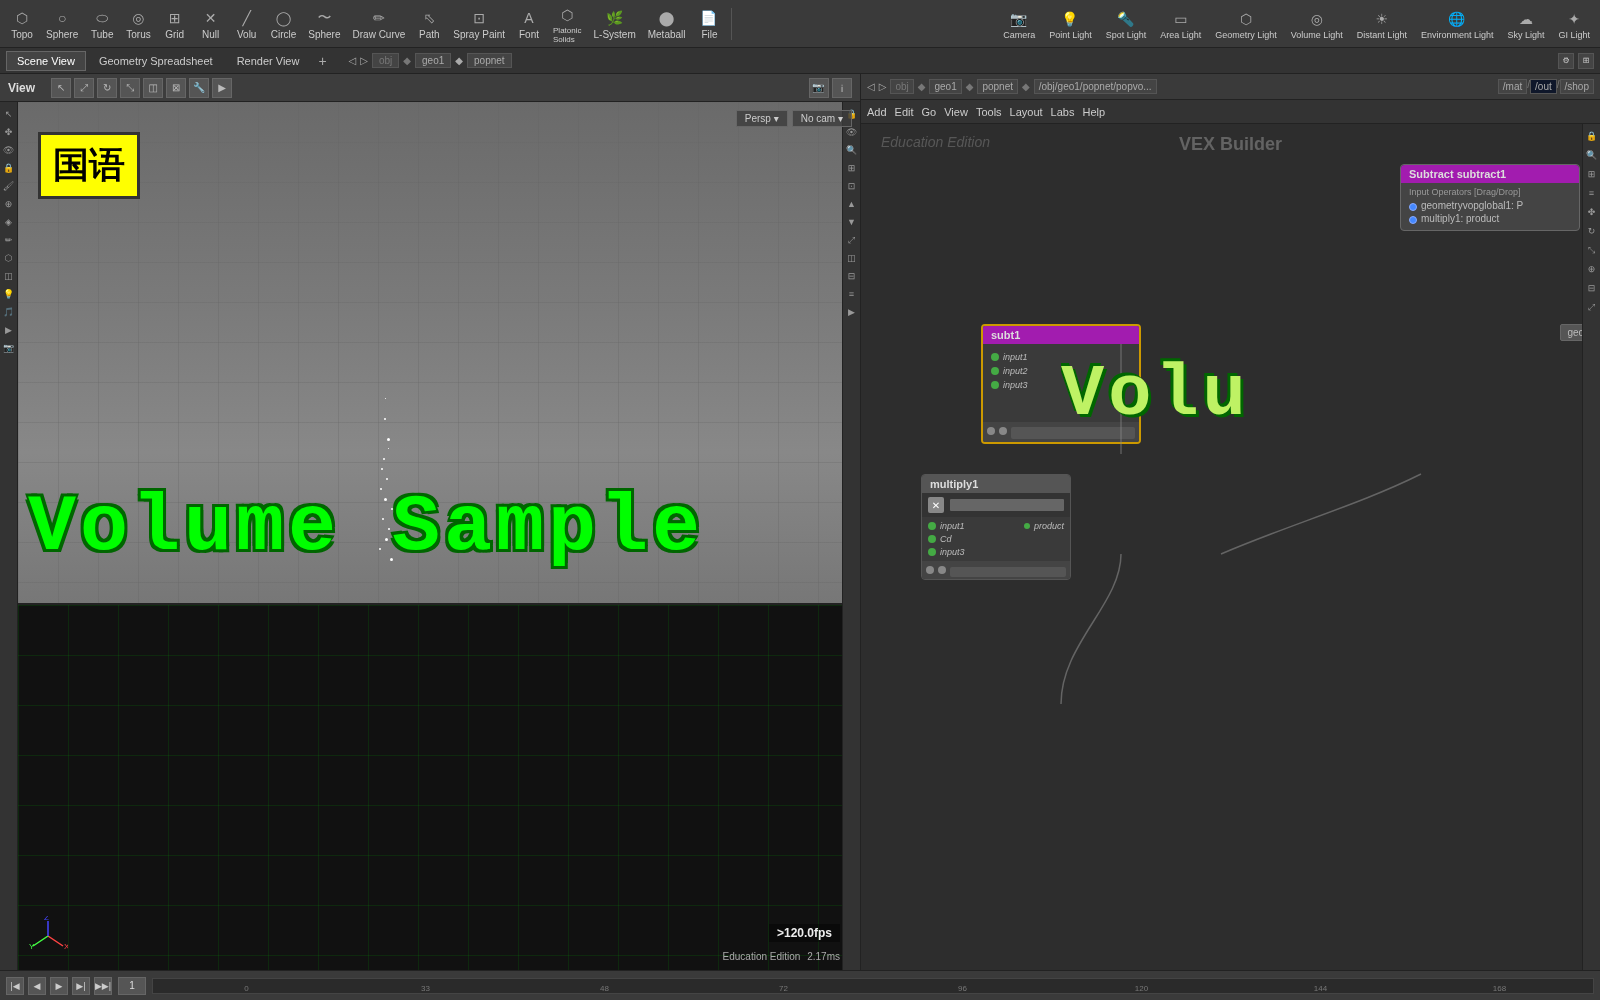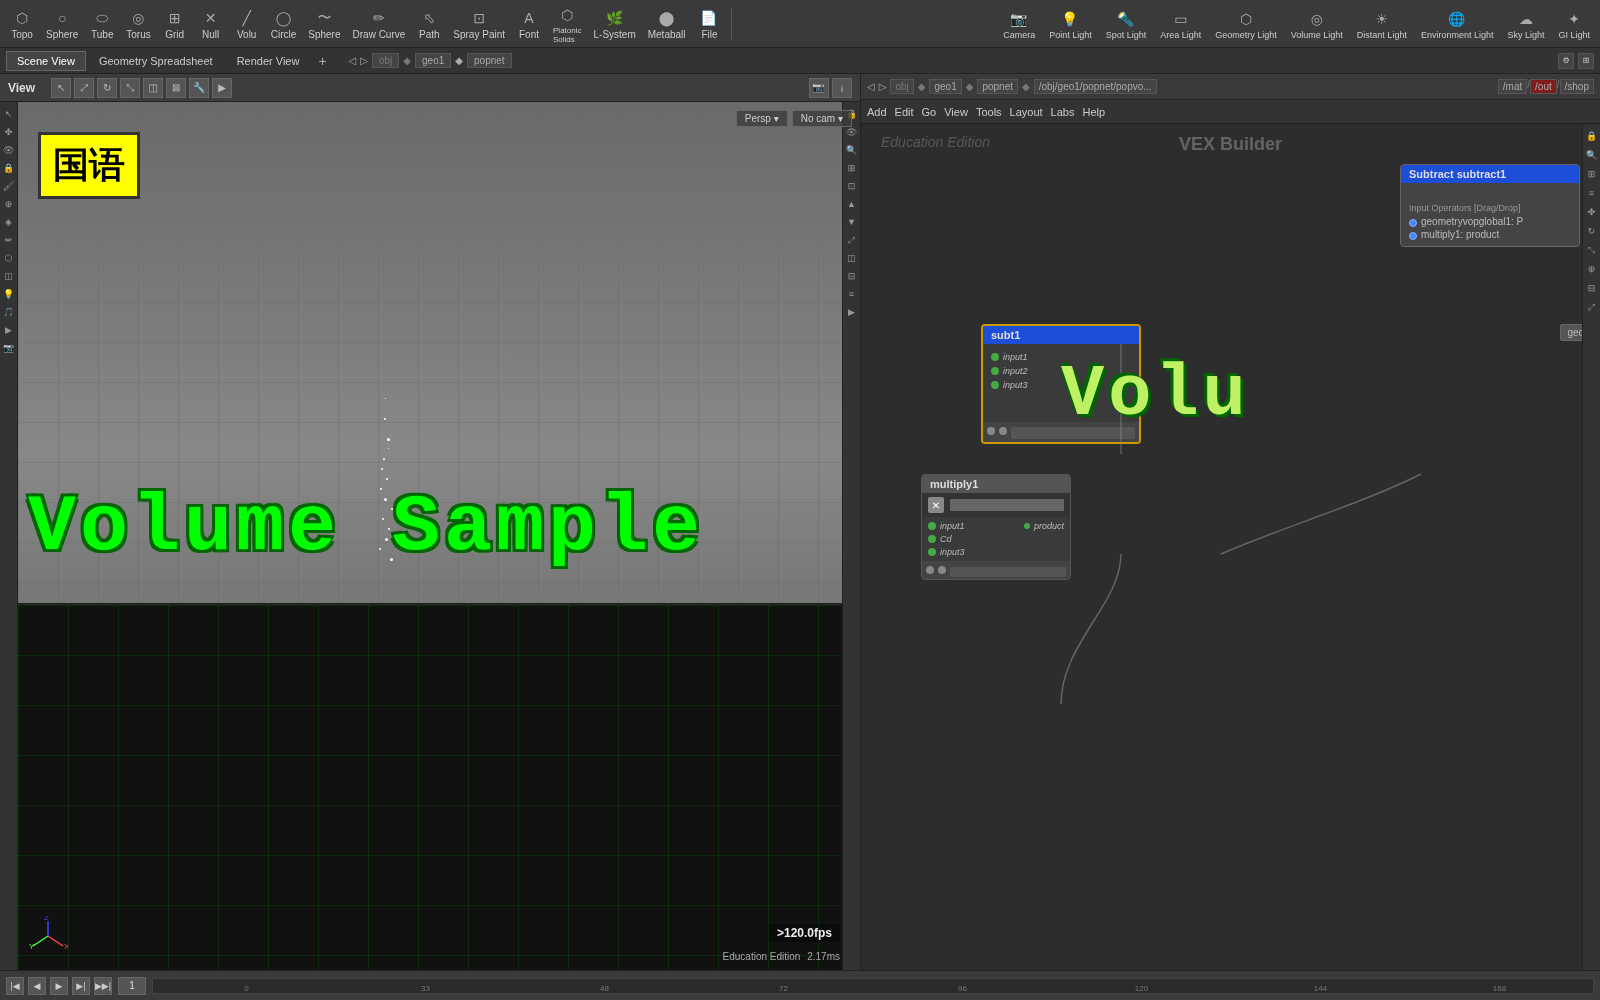--- a/index.html
+++ b/index.html
@@ -345,22 +345,22 @@
       right: 20px;
       background: #444;
       border: 1px solid #666;
       border-radius: 4px;
       padding: 4px 8px;
       font-size: 10px;
       color: #ccc;
       min-width: 180px;
     }
     .node-title-bar {
-      background: #1d4ed8;
-      margin: -4px -8px 20px;
+      background: #a21caf;
+      margin: -4px -8px 4px;
       padding: 3px 8px;
       font-size: 11px;
       font-weight: bold;
       color: #ddd;
       border-radius: 4px 4px 0 0;
     }
     .node-input-row {
       display: flex;
       align-items: flex-end;
       gap: 4px;
@@ -382,21 +382,21 @@
       top: 200px;
       right: 80px;
       width: 160px;
       height: 120px;
       background: #3a3a3a;
       border: 2px solid #cc9900;
       border-radius: 4px;
       overflow: hidden;
     }
     .node-large-header {
-      background: #1d4ed8;
+      background: #a21caf;
       padding: 3px 8px;
       font-size: 11px;
       color: #ddd;
       font-weight: bold;
     }
     .node-large-body {
       padding: 8px;
       display: flex;
       flex-direction: column;
       gap: 4px;
@@ -883,21 +883,21 @@
       <span style="font-size:10px;color:#777;">◆</span>
       <span style="font-size:10px;color:#aaa;padding:1px 4px;background:#444;border:1px solid #555;">geo1</span>
       <span style="font-size:10px;color:#777;">◆</span>
       <span style="font-size:10px;color:#aaa;padding:1px 4px;background:#444;border:1px solid #555;">popnet</span>
       <span style="font-size:10px;color:#777;">◆</span>
       <span style="font-size:10px;color:#aaa;padding:1px 4px;background:#444;border:1px solid #555;">/obj/geo1/popnet/popvo...</span>
 
       <div style="margin-left:auto;display:flex;">
         <span style="font-size:10px;color:#aaa;padding:1px 4px;background:#444;border:1px solid #555;">/mat</span>
         <span style="font-size:10px;color:#777;">/</span>
-        <span style="font-size:10px;color:#aaa;padding:1px 4px;background:#7f1d1d;border:1px solid #555;">/out</span>
+        <span style="font-size:10px;color:#aaa;padding:1px 4px;background:#0f172a;border:1px solid #555;">/out</span>
         <span style="font-size:10px;color:#777;">/</span>
         <span style="font-size:10px;color:#aaa;padding:1px 4px;background:#444;border:1px solid #555;">/shop</span>
       </div>
     </div>
 
     <div class="right-menu-bar">
       <span class="menu-item">Add</span>
       <span class="menu-item">Edit</span>
       <span class="menu-item">Go</span>
       <span class="menu-item">View</span>

